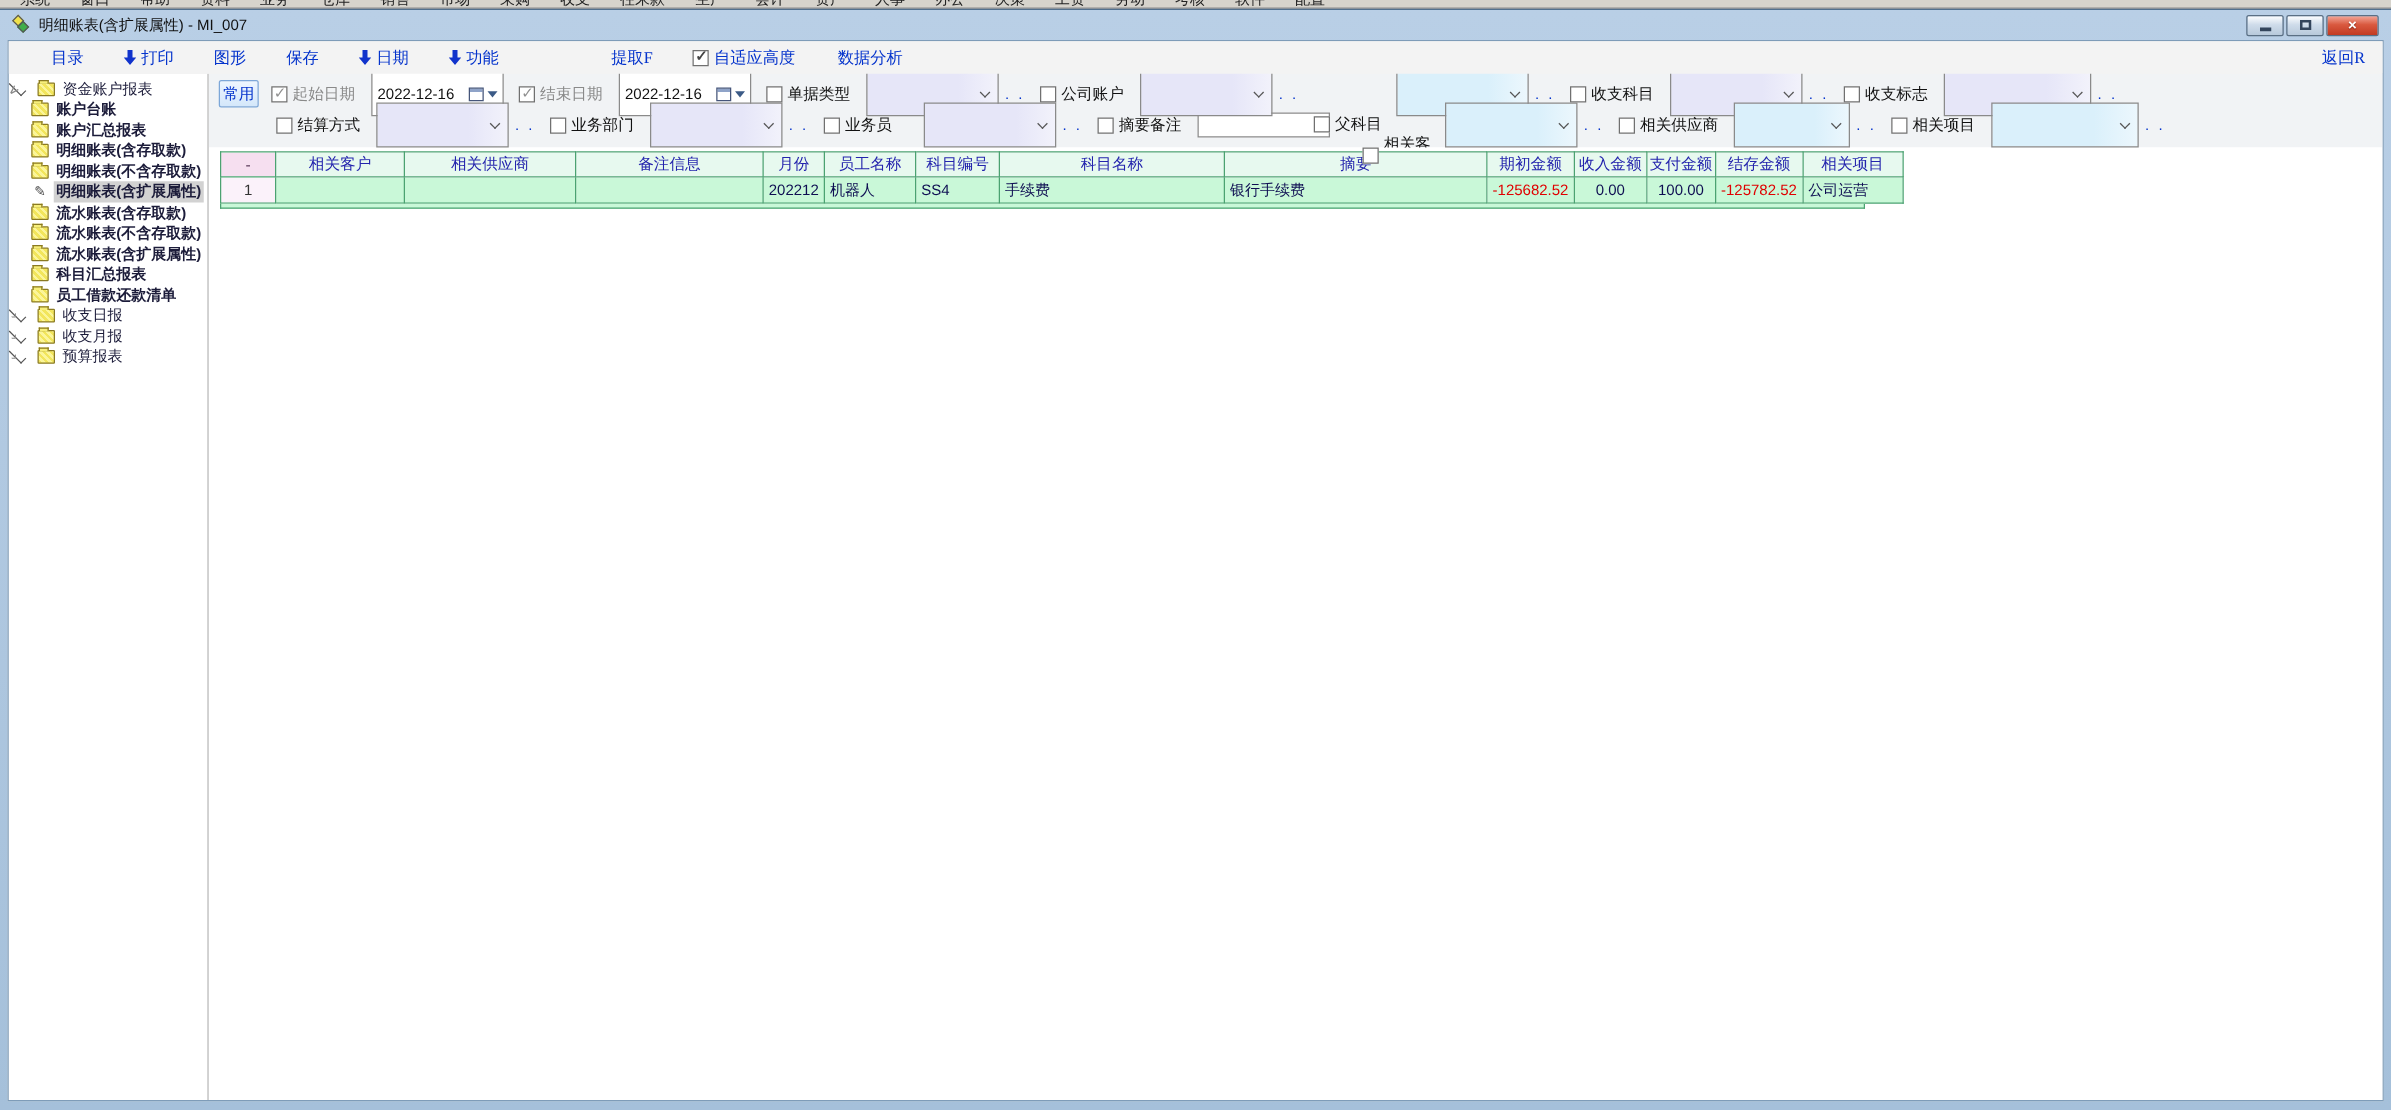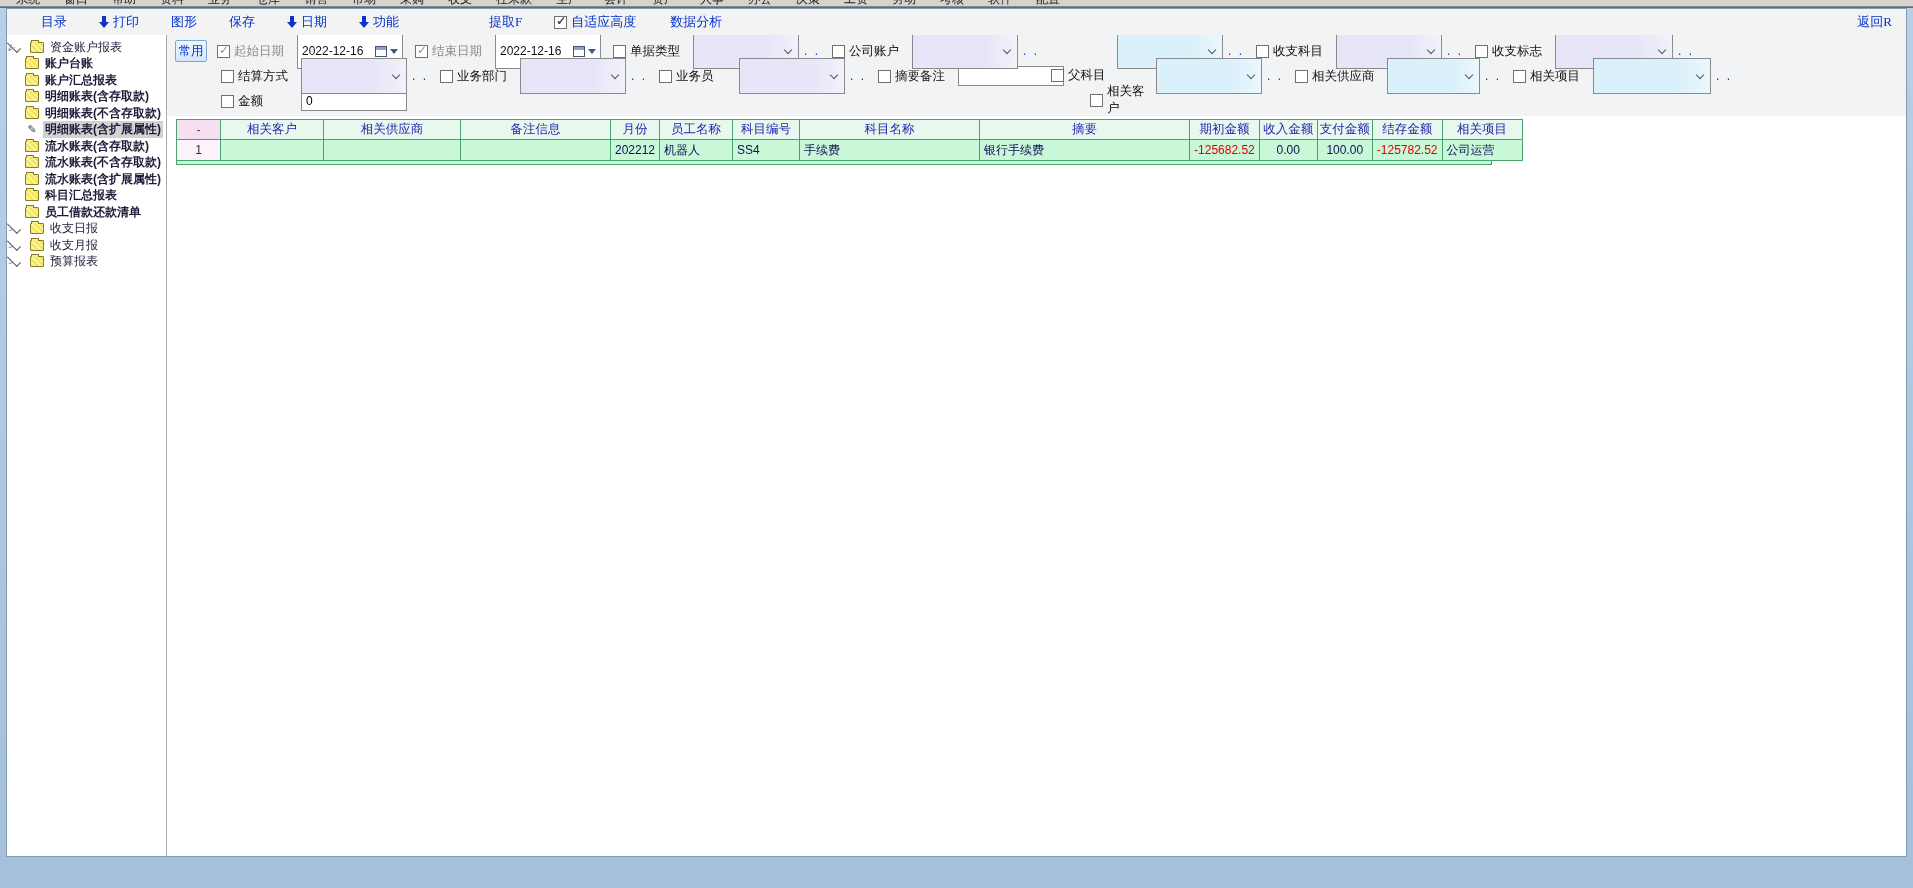--- a/index.html
+++ b/index.html
@@ -111,20 +111,38 @@
       <span>决策</span>
       <span>工资</span>
       <span>劳动</span>
       <span>考核</span>
       <span>软件</span>
       <span>配置</span>
     </div>
   </div>
 
   <div class="window">
+    <div class="titlebar">
+      <span class="title-icon">
+          <span class="d1"></span>
+          <span class="d2"></span>
+        </span>
+      <span class="title">明细账表(含扩展属性) - MI_007</span>
+      <span class="winbtns">
+        <span class="winbtn">
+            <span class="bar"></span>
+          </span>
+        <span class="winbtn">
+            <span class="box"></span>
+          </span>
+        <span class="winbtn close">
+            <span>×</span>
+          </span>
+      </span>
+    </div>
 
     <div class="winbody">
       <div class="toolbar">
         <span class="tbitem">
             <span>目录</span>
           </span>
         <span class="tbitem">
           <svg width="10" height="12" viewBox="0 0 10 12">
               <path d="M5 12 L0 6 H3 V0 H7 V6 H10 Z" fill="#1133cc"></path>
             </svg>
@@ -384,30 +402,20 @@
                     <span>相关项目</span>
                   </span>
                 <span class="fctl cyan ctl118">
                     <span class="val"></span>
                     <span class="chev"></span>
                   </span>
                 <span class="browse">. .</span>
               </span>
             </div>
 
-            <div class="frow" style="margin-bottom:0">
-              <span class="tabspace"></span>
-              <span class="fcell">
-                <span class="flab w78">
-                    <span class="cb"></span>
-                    <span>金额</span>
-                  </span>
-                <input class="ftext" style="width: 106px;" value="0">
-              </span>
-            </div>
           </div>
 
           <div class="tablearea">
             <table class="grid">
               <colgroup>
                 <col style="width:44px">
                   <col style="width:103px">
                   <col style="width:137px">
                   <col style="width:150px">
                 <col style="width:44px">

